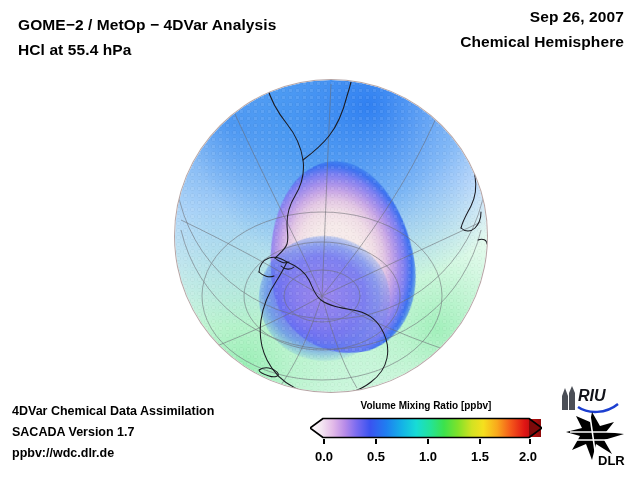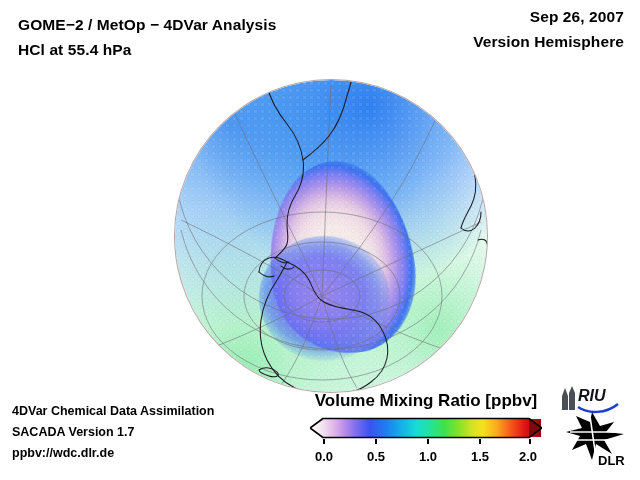--- a/index.html
+++ b/index.html
@@ -119,21 +119,21 @@
     pointer-events: none;
   }
 
   
   .foot-left { position: absolute; left: 12px; bottom: 16px; }
   .foot-line { font-size: 12.5px; font-weight: bold; line-height: 21px; white-space: nowrap; }
 
   
   .cbar-block { position: absolute; left: 310px; bottom: 14px; width: 232px; }
   .cbar-title {
-    font-size: 17px; font-weight: bold; text-align: center;
+    font-size: 10px; font-weight: bold; text-align: center;
     margin-bottom: 6px; white-space: nowrap;
   }
   .cbar-row { position: relative; height: 22px; }
   .cbar-row svg { display: block; width: 232px; height: 22px; }
   .cbar-ticks { position: relative; height: 5px; }
   .cbar-ticks i {
     position: absolute; top: 0; width: 1.5px; height: 5px; background: #000;
   }
   .cbar-labels { position: relative; height: 17px; margin-top: 5px; }
   .cbar-labels span {
@@ -150,21 +150,21 @@
 <body>
 
 <div class="stage">
 
   <div class="hdr-left">
     <div class="hdr-line">GOME−2 / MetOp − 4DVar Analysis</div>
     <div class="hdr-line">HCl at 55.4 hPa</div>
   </div>
   <div class="hdr-right">
     <div class="hdr-line">Sep 26, 2007</div>
-    <div class="hdr-line">Version Hemisphere</div>
+    <div class="hdr-line">Chemical Hemisphere</div>
   </div>
 
   <div class="globe-wrap">
     <div class="globe">
       <div class="field-base"></div>
       <div class="field-sweep"></div>
       <div class="vortex"></div>
       <div class="vortex-tail"></div>
       <div class="cells"></div>
 

